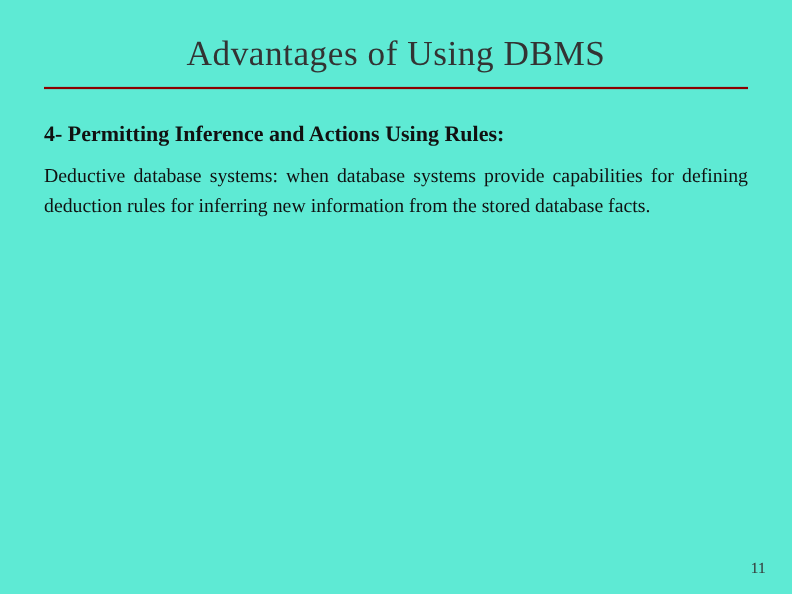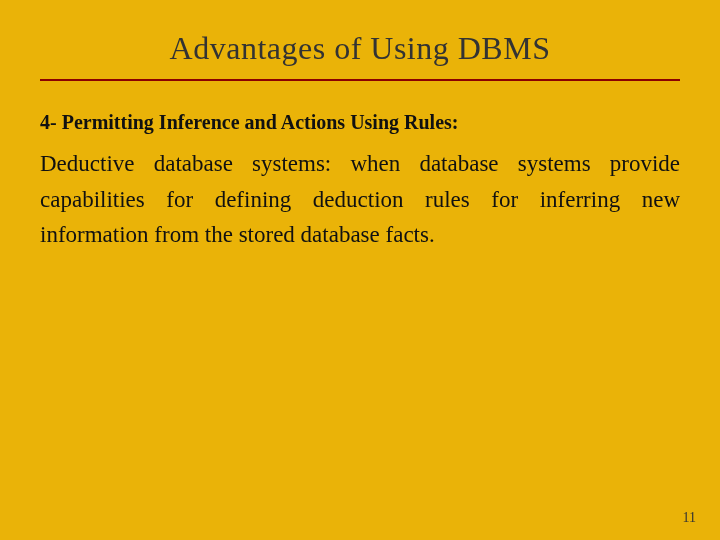--- a/index.html
+++ b/index.html
@@ -13,21 +13,21 @@
       height: 540px;
       background: #ffffff;
       font-family: 'Times New Roman', Times, serif;
       overflow: hidden;
       position: relative;
     }
 
     .slide-container {
       width: 720px;
       height: 540px;
-      background: #eab308;
+      background: #5eead4;
       padding: 30px 40px 20px 40px;
       display: flex;
       flex-direction: column;
     }
 
     .title-section {
       text-align: center;
       padding-bottom: 12px;
       border-bottom: 2px solid #8b0000;
       margin-bottom: 20px;
@@ -46,21 +46,21 @@
     }
 
     .section-heading {
       font-size: 20px;
       font-weight: bold;
       color: #111111;
       margin-bottom: 12px;
     }
 
     .body-text {
-      font-size: 23px;
+      font-size: 18px;
       color: #111111;
       line-height: 1.55;
       text-align: justify;
     }
 
     .slide-number {
       position: absolute;
       bottom: 14px;
       right: 24px;
       font-size: 14px;

